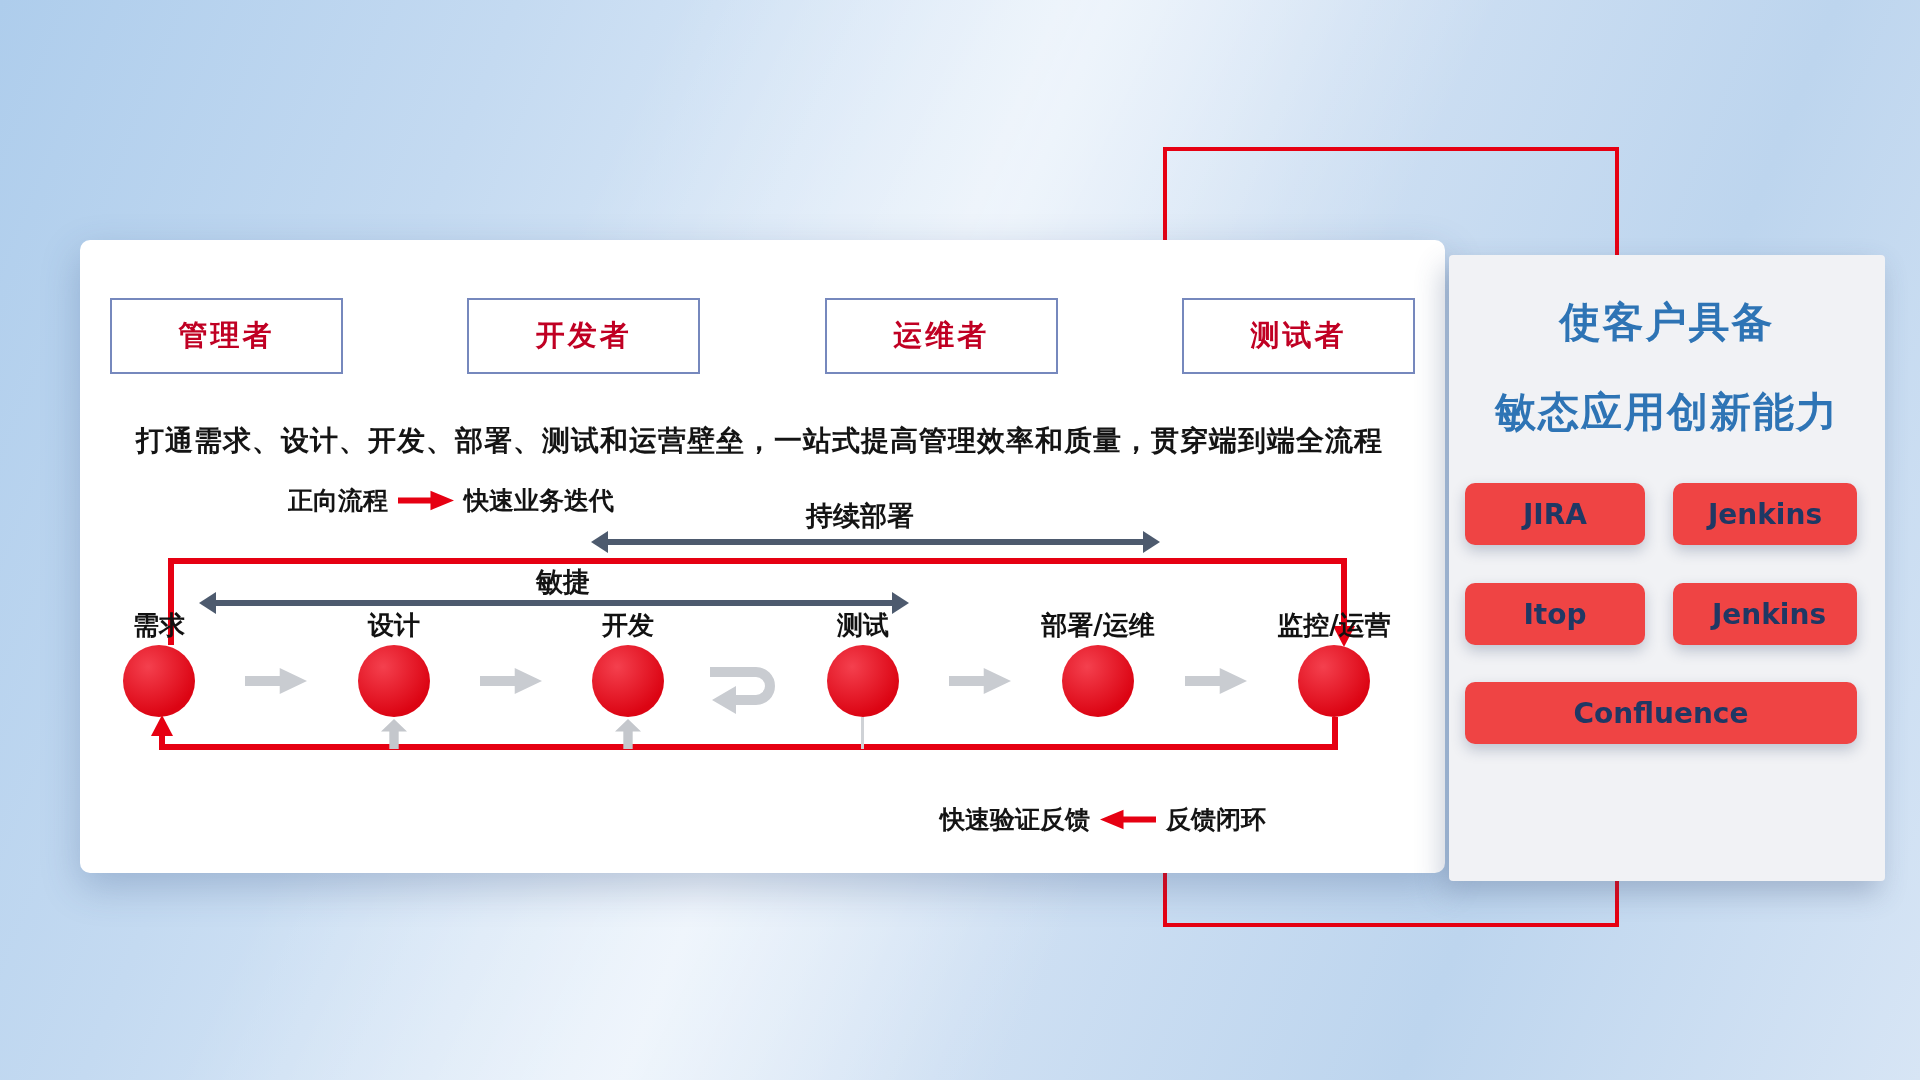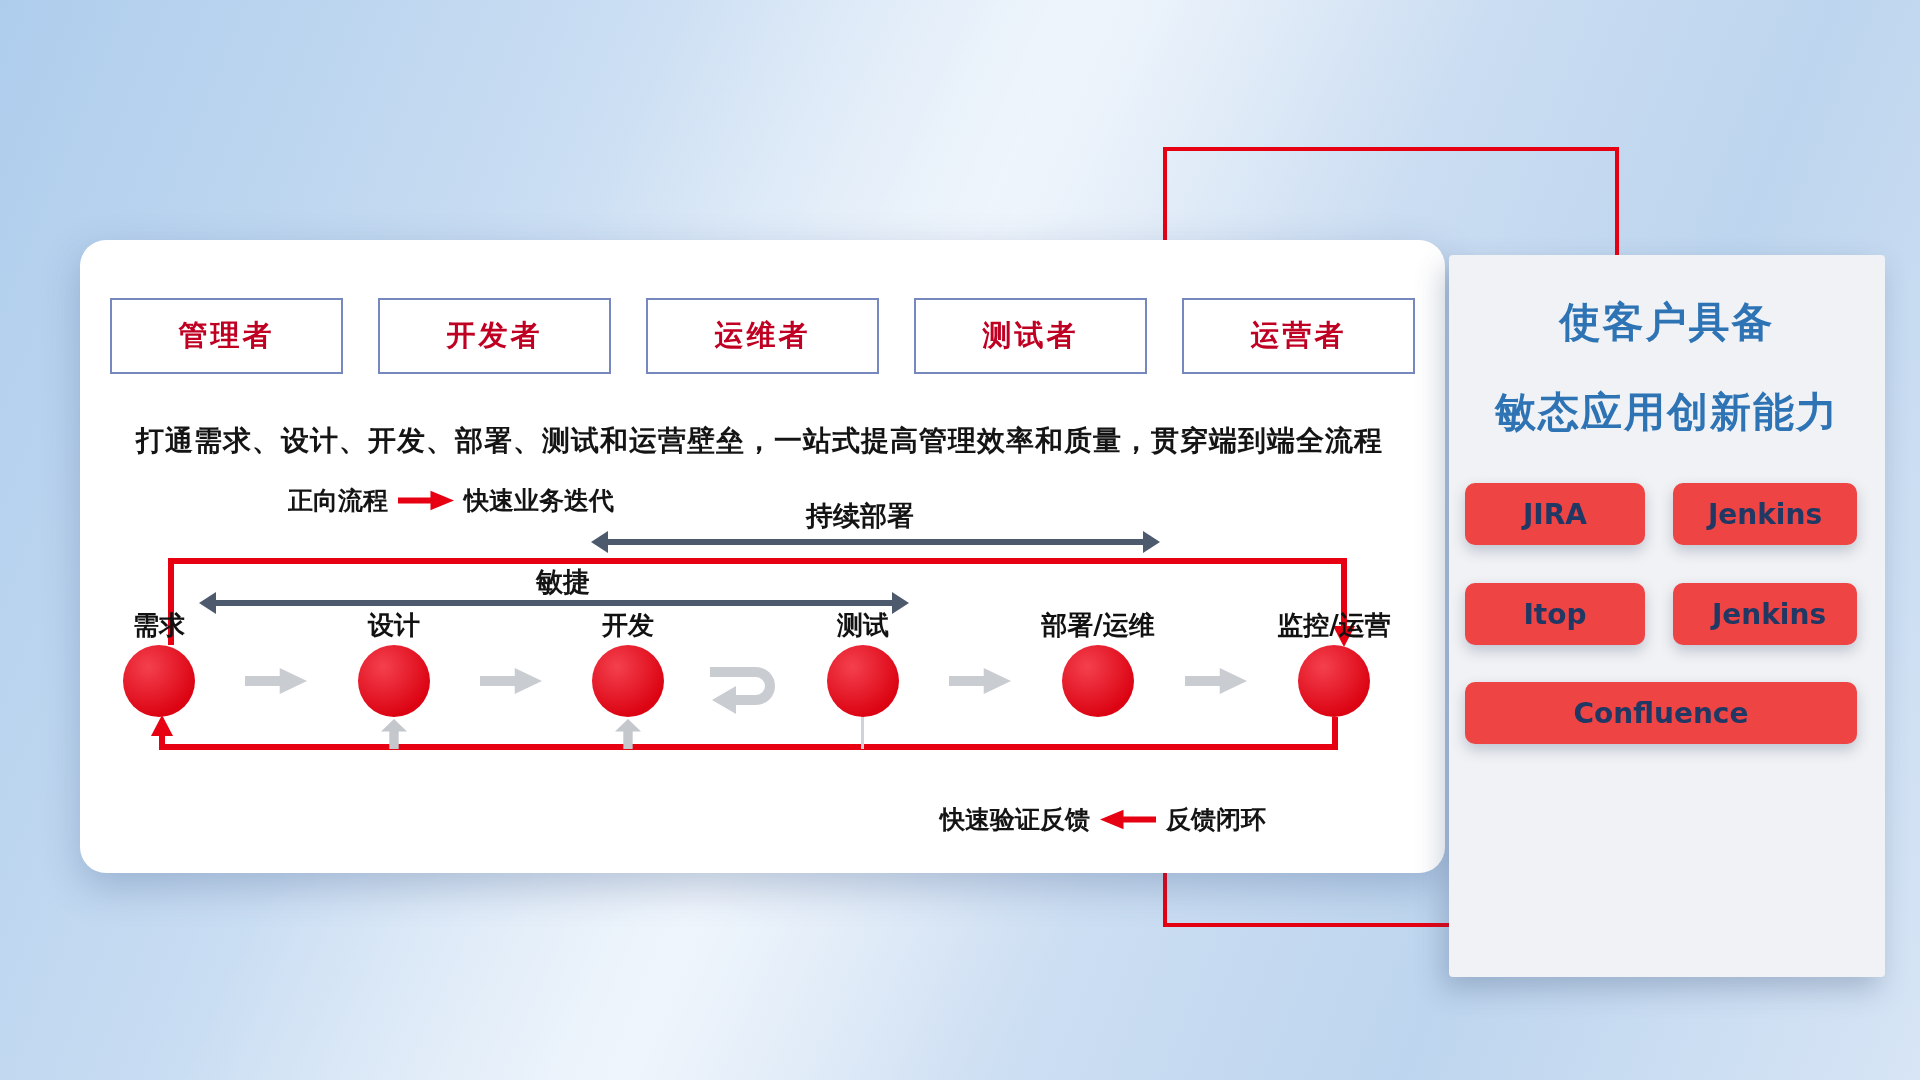--- a/index.html
+++ b/index.html
@@ -18,21 +18,21 @@
 
   
   .red-frame{
     position:absolute; left:1163px; top:147px; width:456px; height:780px;
     border:4px solid #e60012;
   }
 
   
   .card{
     position:absolute; left:80px; top:240px; width:1365px; height:633px;
-    background:#ffffff; border-radius:26px;
+    background:#ffffff; border-radius:10px;
     box-shadow:0 14px 38px rgba(50,80,130,.28);
   }
 
   
   .roles{
     position:absolute; left:30px; top:58px; width:1305px;
     display:flex; justify-content:space-between;
   }
   .role-box{
     width:233px; height:76px; background:#fff;
@@ -80,21 +80,21 @@
   
   .flow-arrow{ position:absolute; top:427px; width:62px; height:28px; background:#c9ccd1;
     clip-path:polygon(0 32%,56% 32%,56% 4%,100% 50%,56% 96%,56% 68%,0 68%); }
   .up-arrow{ position:absolute; width:26px; height:30px; background:#c4c7cc;
     clip-path:polygon(50% 0,100% 42%,68% 42%,68% 100%,32% 100%,32% 42%,0 42%); top:479px; }
   .thin-connector{ position:absolute; left:781px; top:477px; width:3px; height:32px; background:#cfd2d6; }
   .loop-icon{ position:absolute; left:622px; top:416px; }
 
   
   .panel{
-    position:absolute; left:1449px; top:255px; width:436px; height:722px;
+    position:absolute; left:1449px; top:255px; width:436px; height:626px;
     background:#f1f2f5; border-radius:4px;
     box-shadow:-6px 12px 28px rgba(60,80,120,.30);
   }
   .panel-title{ position:absolute; left:0; width:100%; text-align:center;
     color:#2e74b5; font-weight:bold; font-size:41px; letter-spacing:2px; }
   .panel-title.line1{ top:40px; }
   .panel-title.line2{ top:130px; }
   .tool-btn{
     position:absolute; background:#ef4444; border-radius:10px;
     box-shadow:0 6px 14px rgba(40,60,100,.25);
@@ -114,21 +114,20 @@
 
   <div class="red-frame"></div>
 
   <div class="card">
 
     <div class="roles">
       <div class="role-box">管理者</div>
       <div class="role-box">开发者</div>
       <div class="role-box">运维者</div>
       <div class="role-box">测试者</div>
-      <div class="role-box">运营者</div>
     </div>
 
     <div class="description">打通需求、设计、开发、部署、测试和运营壁垒，一站式提高管理效率和质量，贯穿端到端全流程</div>
 
     <div class="legend legend-forward">
       <span>正向流程</span>
       <span class="arrow-right-red"></span>
       <span>快速业务迭代</span>
     </div>
 

